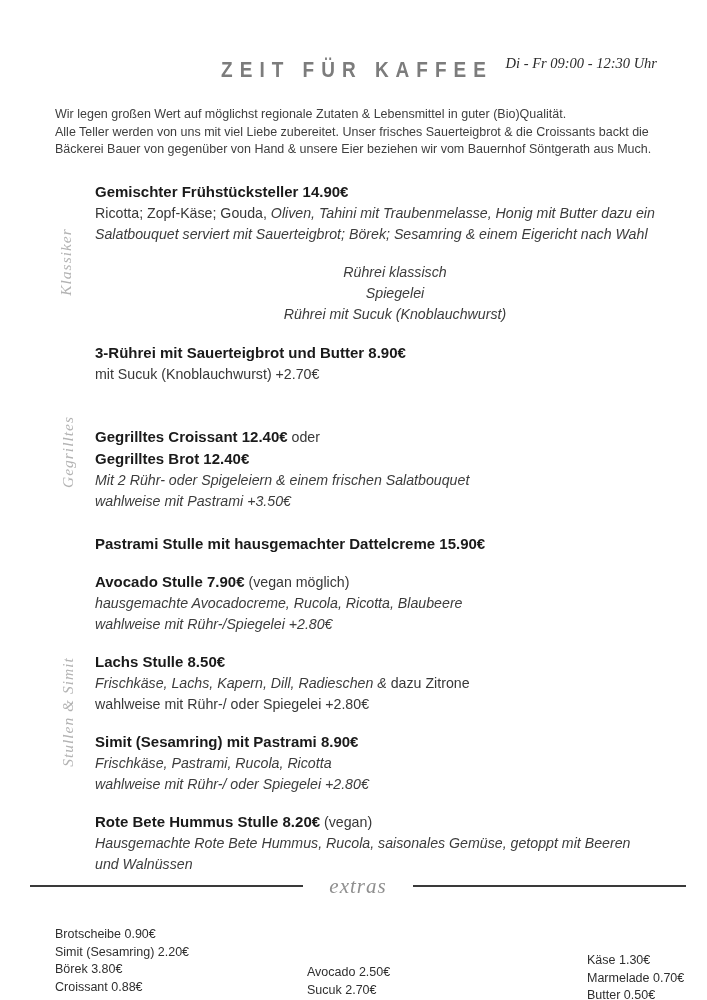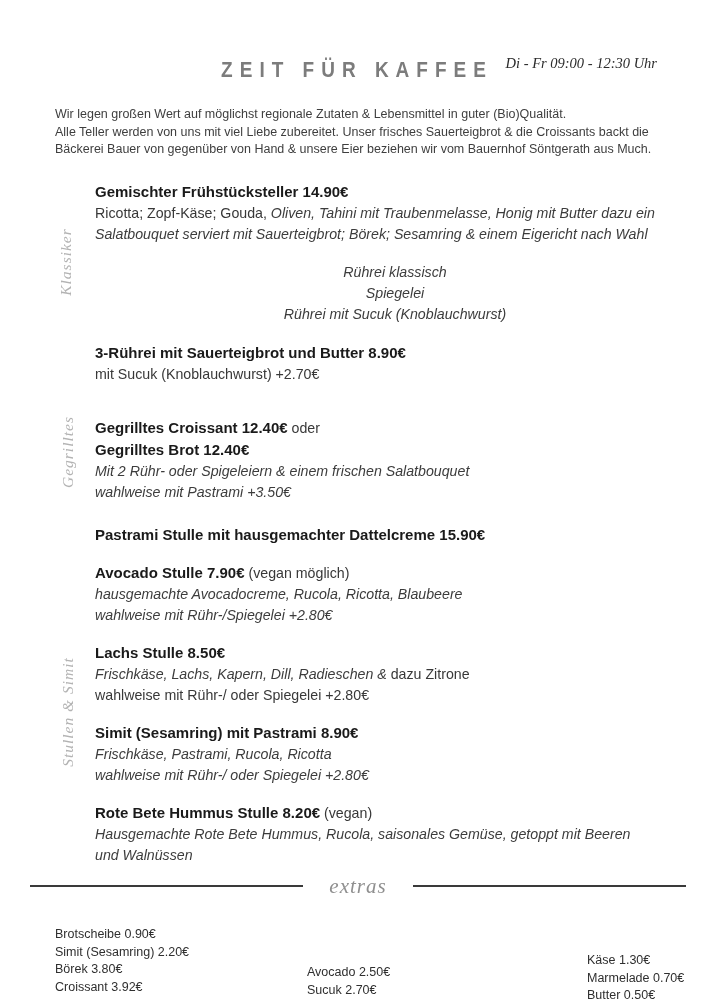--- a/index.html
+++ b/index.html
@@ -36,21 +36,21 @@
   .vl-stullen{left:68px;top:712px;}
   
   .menu-col{position:absolute;left:95px;top:181px;width:600px;}
   .menu-item{margin:0;}
   .menu-line{line-height:21px;white-space:nowrap;font-size:14.2px;color:#383838;}
   .seg-bold{font-weight:700;font-size:15px;color:#1a1a1a;}
   .seg-regular{font-style:normal;}
   .seg-italic{font-style:italic;color:#3c3c3c;}
   .menu-col .menu-item:nth-child(2){margin-top:17px;text-align:center;}
   .menu-col .menu-item:nth-child(3){margin-top:17px;}
-  .menu-col .menu-item:nth-child(4){margin-top:32px;}
+  .menu-col .menu-item:nth-child(4){margin-top:41px;}
   .menu-col .menu-item:nth-child(5){margin-top:21px;}
   .menu-col .menu-item:nth-child(6){margin-top:16px;}
   .menu-col .menu-item:nth-child(7){margin-top:16px;}
   .menu-col .menu-item:nth-child(8){margin-top:16px;}
   .menu-col .menu-item:nth-child(9){margin-top:16px;}
   
   .extras-divider{
     position:absolute;left:30px;right:21px;top:872px;height:28px;
     display:flex;align-items:center;gap:26px;
   }
@@ -137,21 +137,21 @@
   <div class="extras-divider">
     <div class="rule"></div>
     <div class="extras-word">extras</div>
     <div class="rule"></div>
   </div>
 
   <div class="ex-col ex-col1">
     <div>Brotscheibe 0.90€</div>
     <div>Simit (Sesamring) 2.20€</div>
     <div>Börek 3.80€</div>
-    <div>Croissant 3.92€</div>
+    <div>Croissant 0.88€</div>
   </div>
   <div class="ex-col ex-col2">
     <div>Avocado 2.50€</div>
     <div>Sucuk 2.70€</div>
     <div>Pastrami 3.50€</div>
     <div>Lachs 2.90€</div>
   </div>
   <div class="ex-col ex-col3">
     <div>Käse 1.30€</div>
     <div>Marmelade 0.70€</div>

